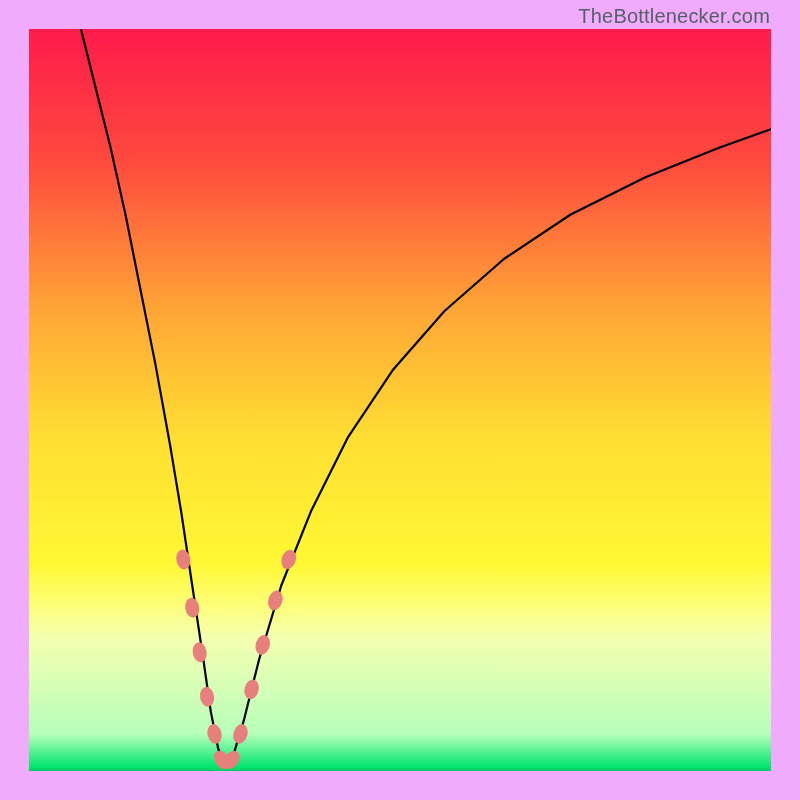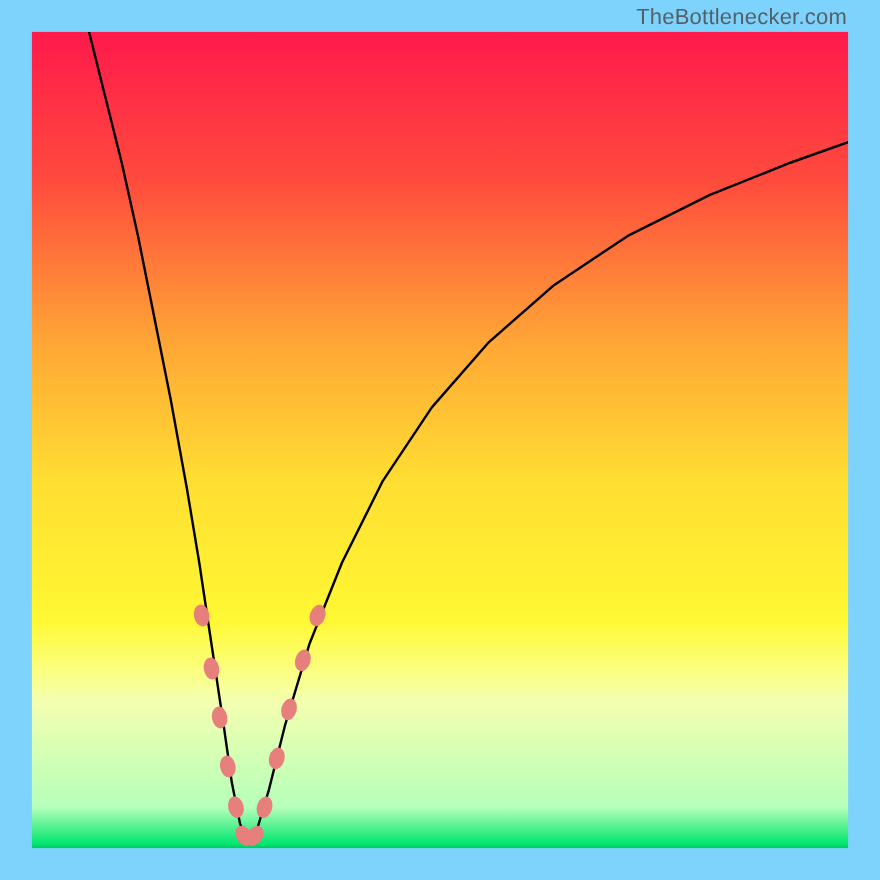--- a/index.html
+++ b/index.html
@@ -10,21 +10,21 @@
     overflow: hidden;
     background: #000;
     font-family: Arial, Helvetica, sans-serif;
   }
   .frame {
     position: absolute;
     top: 0;
     left: 0;
     width: 800px;
     height: 800px;
-    background: #7dd3fc;
+    background: #f0abfc;
   }
   .plot-area {
     position: absolute;
     top: 29px;
     left: 29px;
     width: 742px;
     height: 742px;
     
   }
   .watermark {

